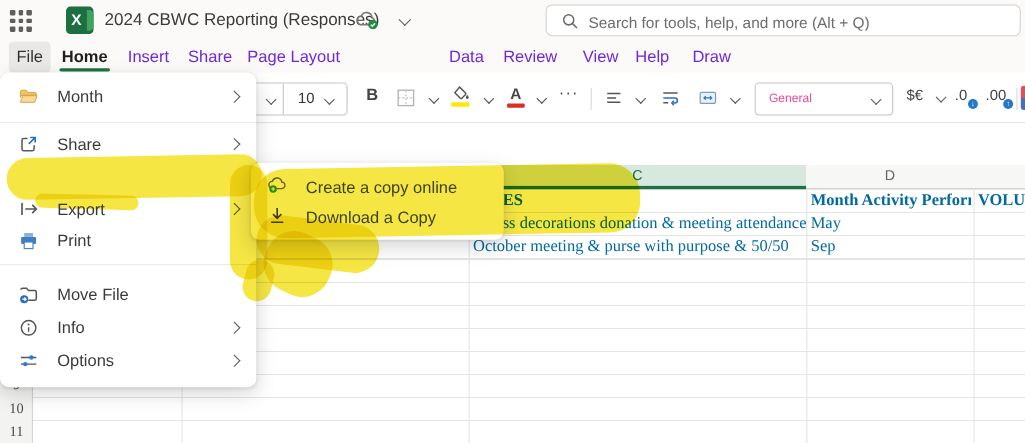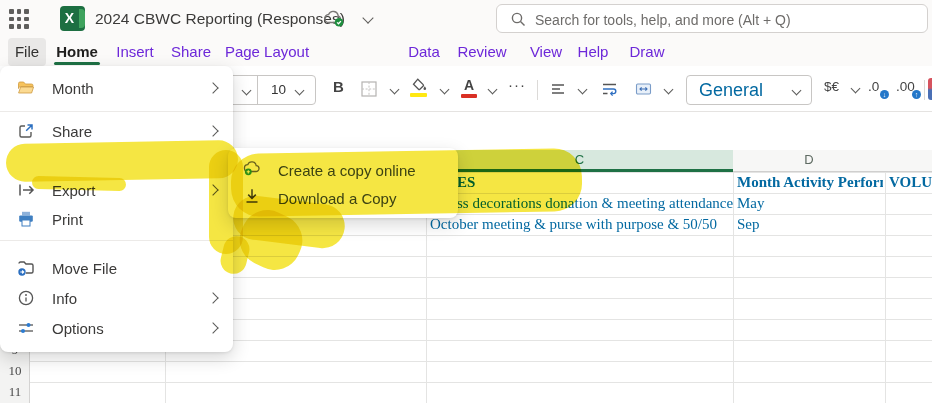--- a/index.html
+++ b/index.html
@@ -157,21 +157,21 @@
 
     <span class="abs" style="left:634px;top:14px">
       <svg width="19" height="18" viewBox="0 0 19 18">
           <rect x="2.5" y="4" width="14" height="10" rx="1.2" fill="#e8f0f9" stroke="#7a9cc8" stroke-width="1.1"></rect>
           <path d="M6 9h7M7.6 7.4L6 9l1.6 1.6M11.4 7.4L13 9l-1.6 1.6" fill="none" stroke="#3c6eb5" stroke-width="1.1"></path>
         </svg>
     </span>
     <span class="cd abs" style="left:665px;top:20px"></span>
 
     <div class="tb-box" style="left:686px;top:9px;width:126px;height:30px">
-      <span class="abs" style="left:12px;top:0;line-height:28px;font-size:18px;color:#0369a1">General</span>
+      <span class="abs" style="left:12px;top:0;line-height:28px;font-size:11px;color:#ec4899">General</span>
       <span class="cd abs" style="left:106px;top:11px"></span>
     </div>
 
     <span class="tb-txt" style="left:824px;top:13px">$€</span>
     <span class="cd abs" style="left:852px;top:19px"></span>
 
     <span class="tb-txt" style="left:868px;top:13px">.0</span>
     <span class="badge" style="left:880px;top:24px">↓</span>
 
     <span class="tb-txt" style="left:896px;top:13px">.00</span>

